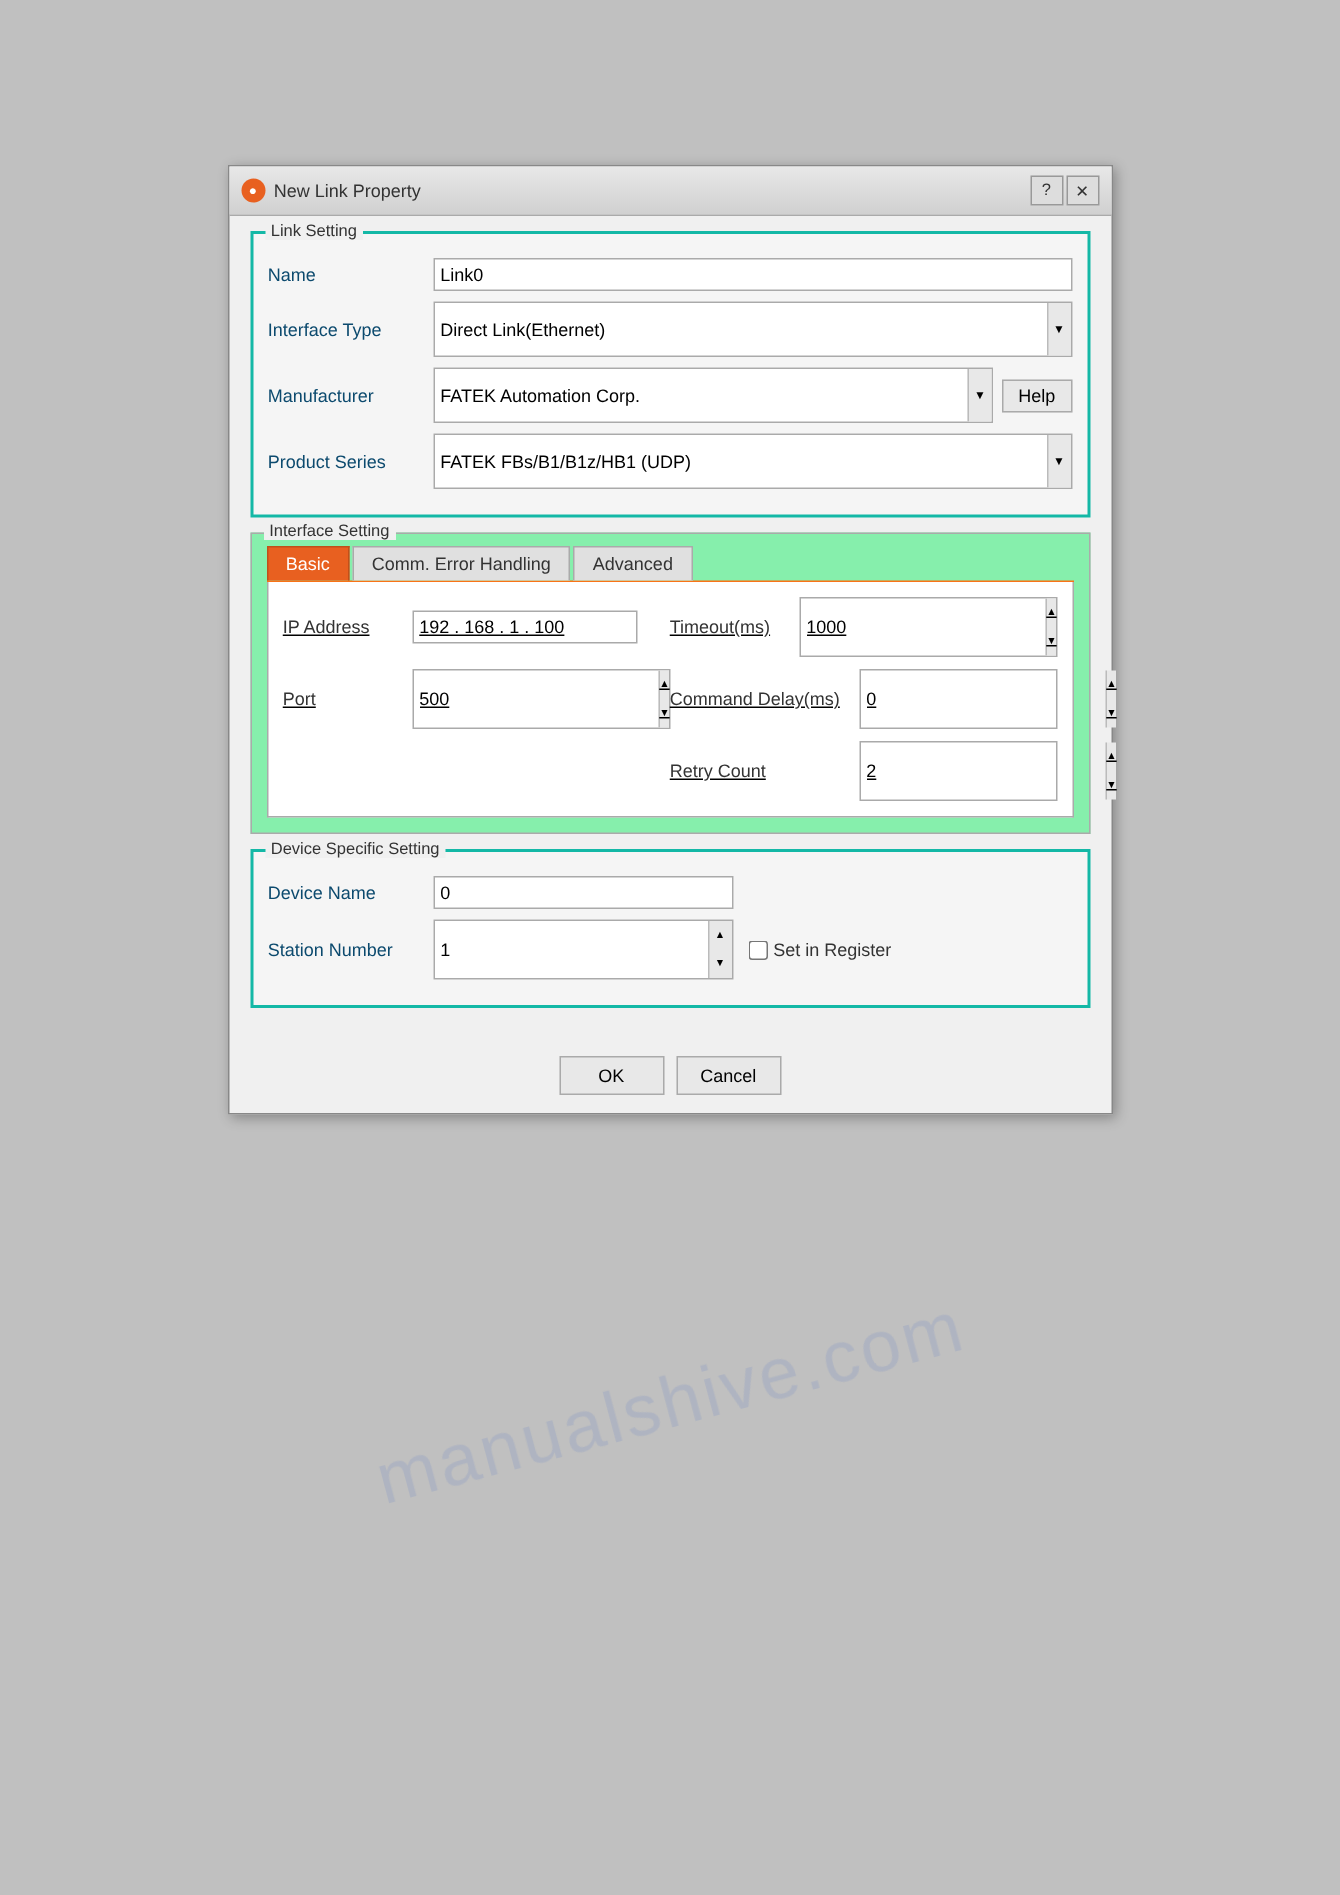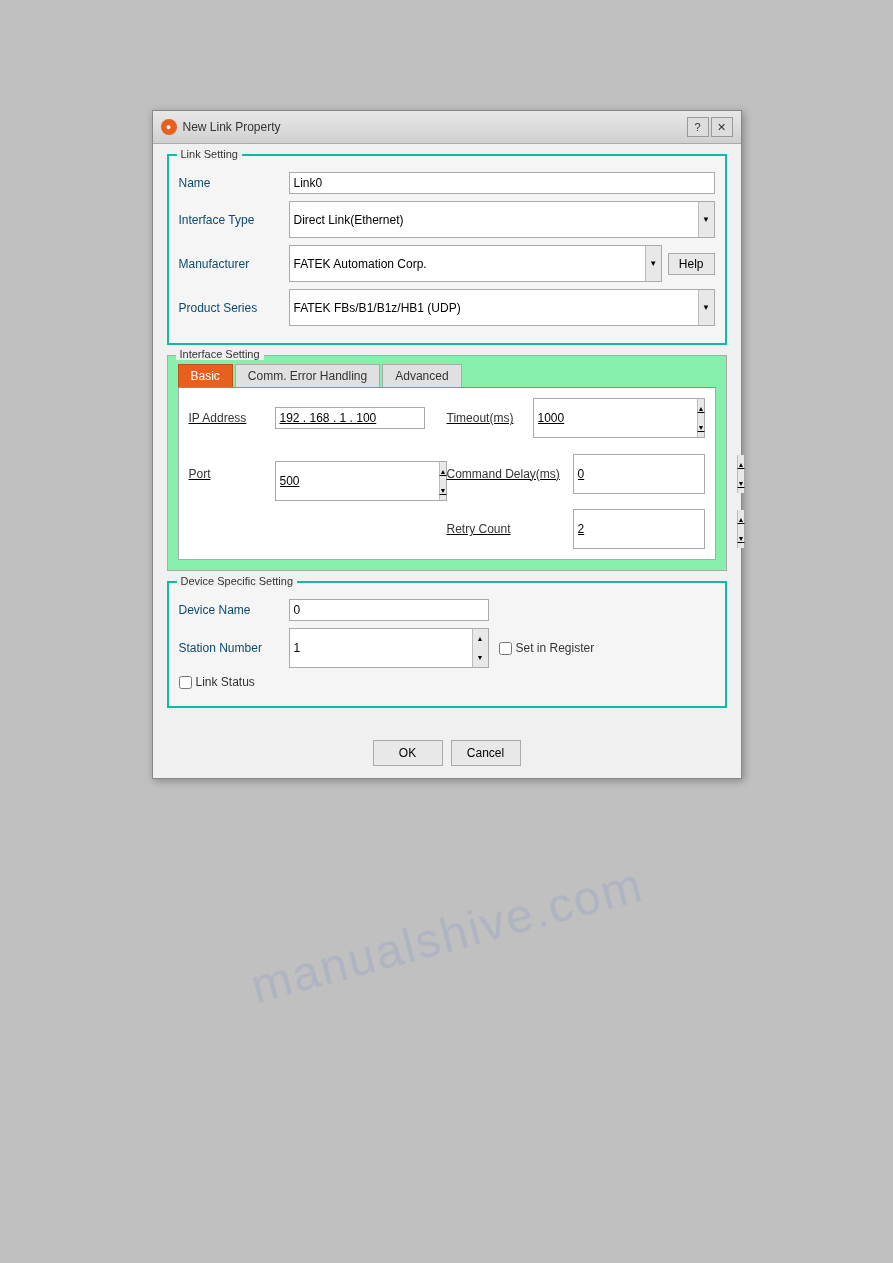--- a/index.html
+++ b/index.html
@@ -411,21 +411,21 @@
                 <input type="text" value="1000" style="">
                 <div class="arrow-btn">
                   <button class="arrow-up">▲</button>
                   <button class="arrow-down">▼</button>
                 </div>
               </div>
             </div>
 
             <div class="field-group">
               <span class="field-label">Port</span>
-              <div class="form-input-with-arrow" style="width: 120px; margin-top: 15px;">
+              <div class="form-input-with-arrow" style="width: 120px;">
                 <input type="text" value="500" style="">
                 <div class="arrow-btn">
                   <button class="arrow-up">▲</button>
                   <button class="arrow-down">▼</button>
                 </div>
               </div>
             </div>
 
             <div class="field-group">
               <span class="field-label field-label-wide">Command Delay(ms)</span>
@@ -476,26 +476,20 @@
                 <button class="arrow-down">▼</button>
               </div>
             </div>
             <label class="checkbox-label">
               <input type="checkbox" style="">
               <span>Set in Register</span>
             </label>
           </div>
         </div>
 
-        <div class="form-row">
-          <label class="checkbox-label">
-            <input type="checkbox" style="">
-            <span>Link Status</span>
-          </label>
-        </div>
 
       </div>
     </div>
 
   </div>
 
   <div class="dialog-footer">
     <button class="footer-btn">OK</button>
     <button class="footer-btn">Cancel</button>
   </div>

